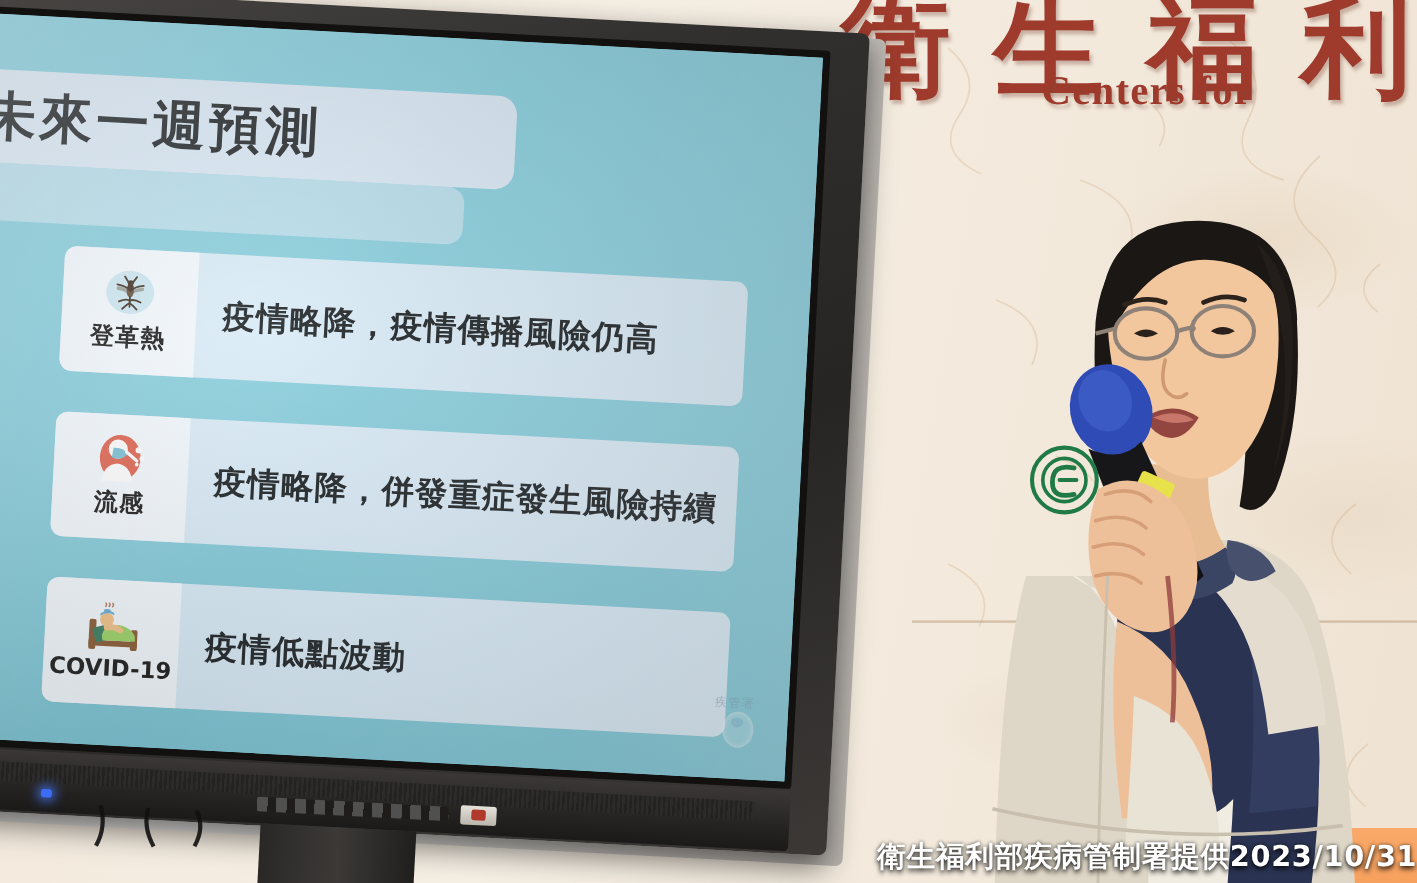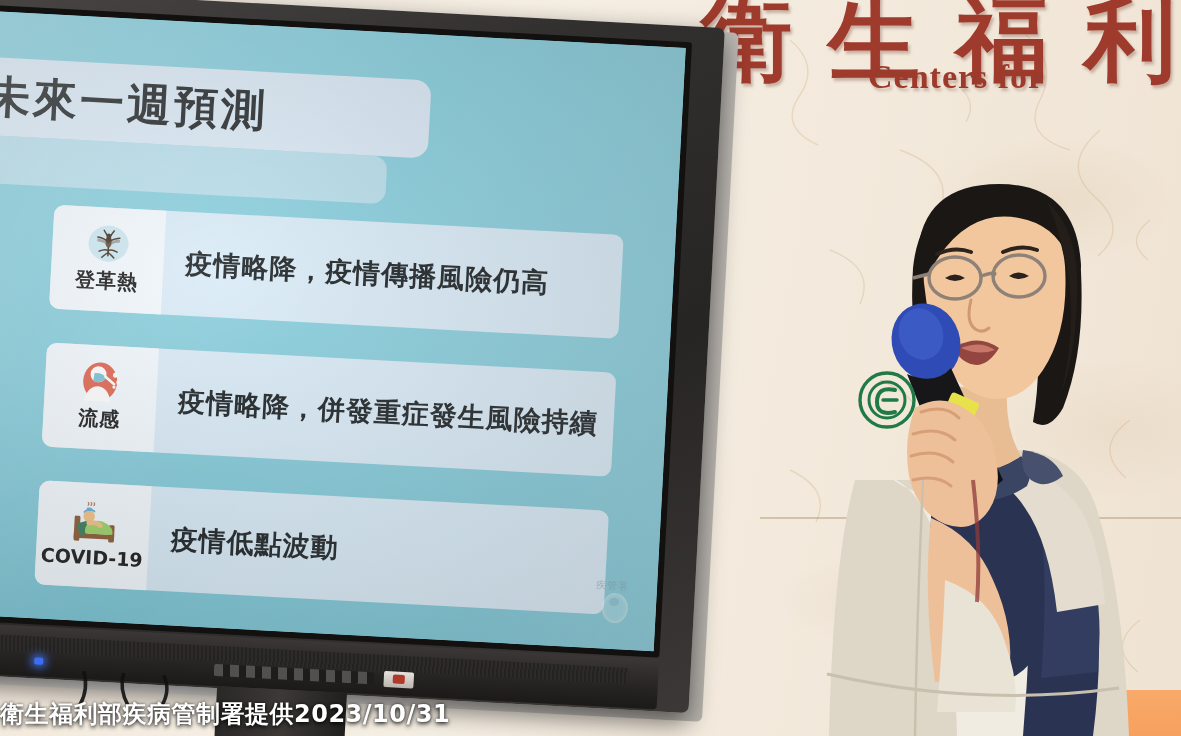--- a/index.html
+++ b/index.html
@@ -163,21 +163,21 @@
   
   #person{position:absolute;left:795px;top:150px;width:386px;height:586px;}
   .chair{
     position:absolute;left:1038px;top:690px;width:160px;height:70px;
     background:linear-gradient(180deg,#f9a96a,#f59c57);
     border-radius:16px 16px 4px 4px;
   }
 
   
   .caption{
-    position:absolute;left:0;right:0;bottom:6px;text-align:left;
+    position:absolute;left:0;right:0;bottom:6px;text-align:right;
     font-size:24px;font-weight:700;color:#fff;letter-spacing:.5px;
     font-family:"DejaVu Sans","Liberation Sans",sans-serif;
     text-shadow:0 2px 4px rgba(0,0,0,.75),0 0 3px rgba(0,0,0,.6);
   }
 </style>
 </head>
 <body>
 
 <div id="stage">
 

